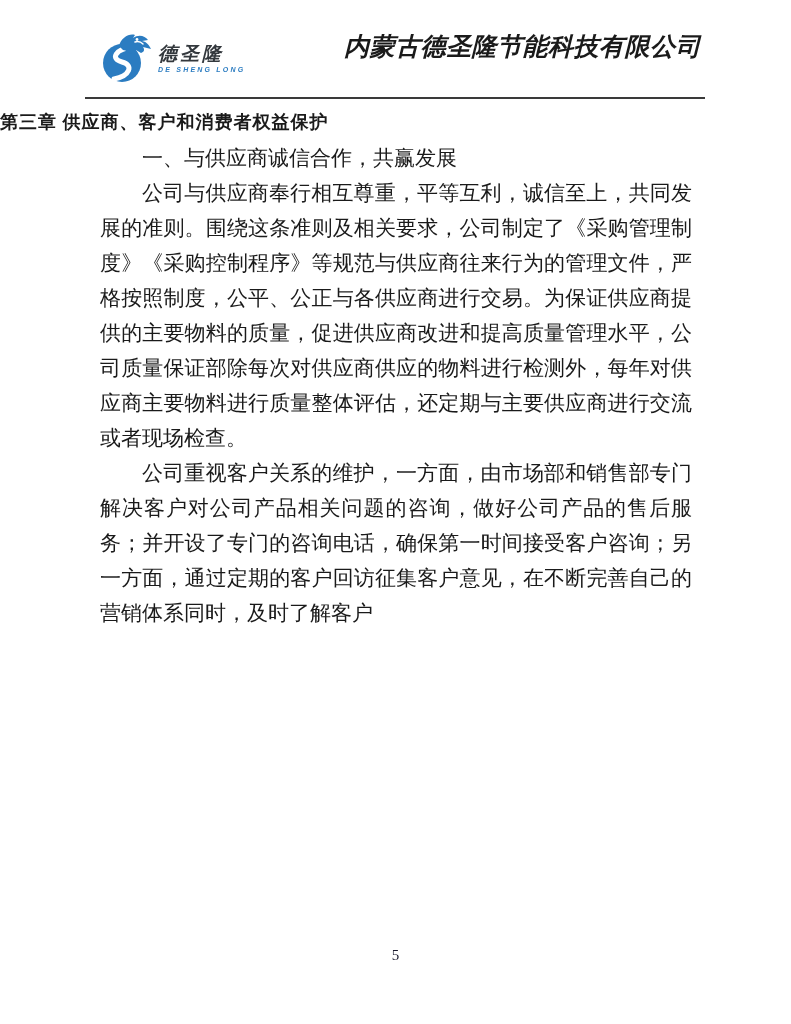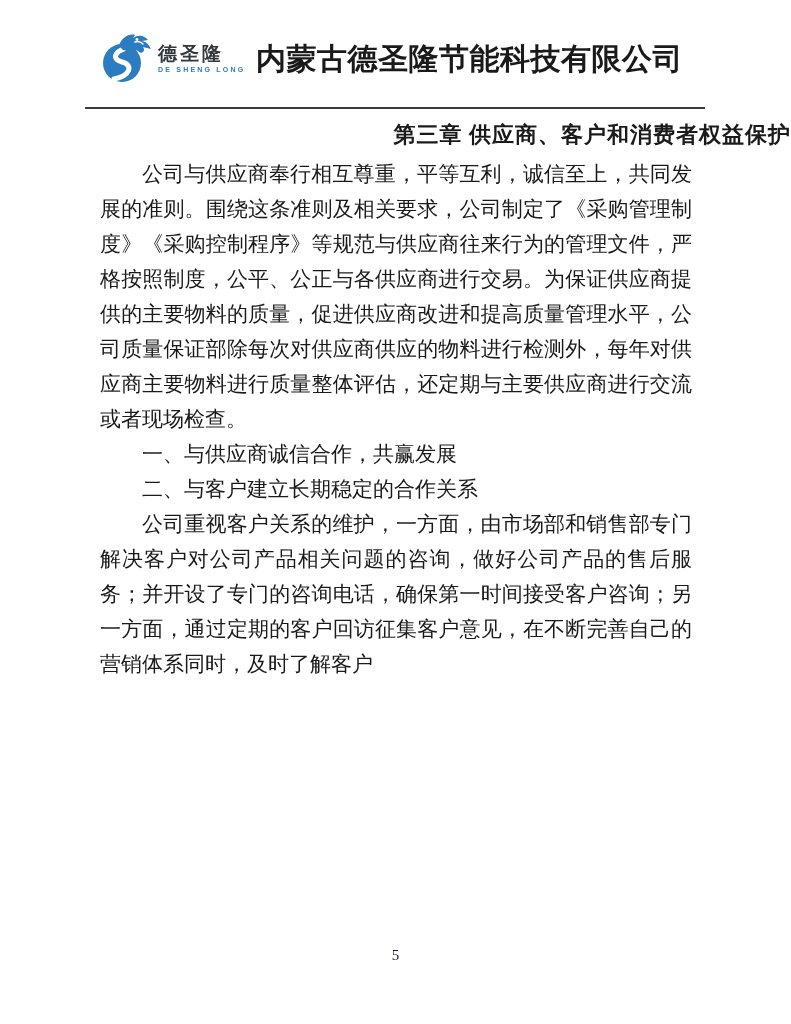--- a/index.html
+++ b/index.html
@@ -15,25 +15,26 @@
     background: #ffffff;
     font-family: "Liberation Serif", "DejaVu Serif", serif;
     color: #1a1a1a;
     overflow: hidden;
     box-sizing: border-box;
   }
   
   .header {
     margin: 0 86px 0 85px;
     padding-top: 30px;
-    padding-bottom: 19px;
+    padding-bottom: 9px;
     border-bottom: 2px solid #3a3a3a;
     display: flex;
     justify-content: space-between;
-    align-items: center;
+    align-items: flex-start;
+    font-style: italic;
   }
   .logo {
     display: flex;
     align-items: center;
     gap: 5px;
     margin-left: 14px;
     margin-bottom: 2px;
   }
   .logo-mark svg { display: block; }
   .logo-text { display: flex; flex-direction: column; line-height: 1; }
@@ -47,30 +48,30 @@
   .logo-sub {
     font-family: "Liberation Sans", "DejaVu Sans", sans-serif;
     font-weight: bold;
     font-size: 7px;
     letter-spacing: 2.2px;
     color: #2b7cc1;
     margin-top: 3px;
   }
   .company-name {
     font-weight: bold;
-    font-size: 30px;
+    font-size: 25px;
     letter-spacing: 0.5px;
-    margin-right: 22px;
+    margin-right: 4px;
     white-space: nowrap;
   }
   
   .chapter-title {
-    text-align: right;
+    text-align: left;
     font-weight: bold;
-    font-size: 22px;
+    font-size: 18px;
     letter-spacing: 1px;
     margin: 11px 0 7px 0;
   }
   
   .content {
     margin: 0 99px 0 100px;
     font-size: 21px;
     line-height: 35px;
     text-align: justify;
     text-justify: inter-ideograph;
@@ -116,21 +117,20 @@
         <span class="logo-name">德圣隆</span>
         <span class="logo-sub">DE SHENG LONG</span>
       </span>
     </div>
     <div class="company-name">内蒙古德圣隆节能科技有限公司</div>
   </div>
 
   <h1 class="chapter-title">第三章 供应商、客户和消费者权益保护</h1>
 
   <div class="content">
+    <p>一、与供应商诚信合作，共赢发展</p>
     <p>公司与供应商奉行相互尊重，平等互利，诚信至上，共同发展的准则。围绕这条准则及相关要求，公司制定了《采购管理制度》《采购控制程序》等规范与供应商往来行为的管理文件，严格按照制度，公平、公正与各供应商进行交易。为保证供应商提供的主要物料的质量，促进供应商改进和提高质量管理水平，公司质量保证部除每次对供应商供应的物料进行检测外，每年对供应商主要物料进行质量整体评估，还定期与主要供应商进行交流或者现场检查。</p>
-    <p>一、与供应商诚信合作，共赢发展</p>
-    <p>二、与客户建立长期稳定的合作关系</p>
     <p>公司重视客户关系的维护，一方面，由市场部和销售部专门解决客户对公司产品相关问题的咨询，做好公司产品的售后服务；并开设了专门的咨询电话，确保第一时间接受客户咨询；另一方面，通过定期的客户回访征集客户意见，在不断完善自己的营销体系同时，及时了解客户</p>
   </div>
 
   <div class="page-number">5</div>
 
 </div>
 
 </body></html>

